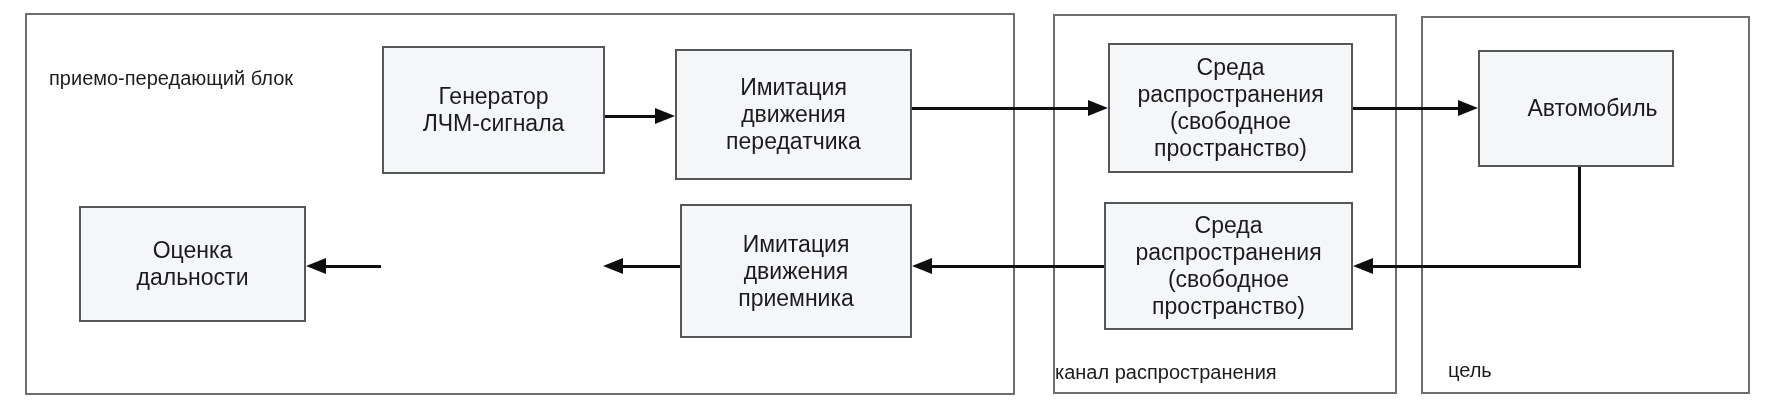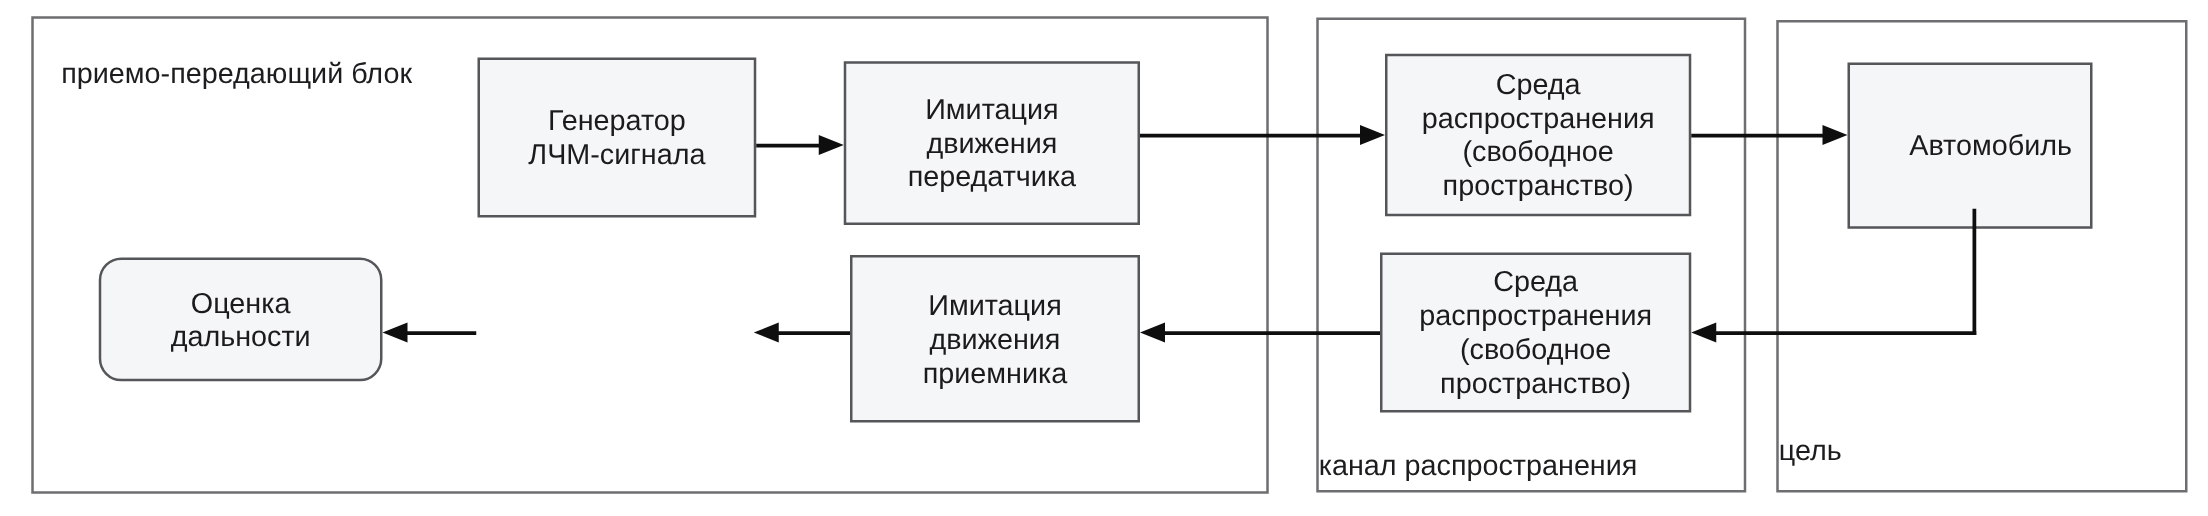--- a/index.html
+++ b/index.html
@@ -17,23 +17,24 @@
   }
   .container-box {
     position: absolute;
     border: 2px solid #6d6e71;
     background: transparent;
     box-sizing: border-box;
   }
   .container-label {
     position: absolute;
     color: #1d1d1f;
-    font-size: 23px;
+    font-size: 20px;
     line-height: 20px;
     white-space: nowrap;
+    margin-top: 20px;
   }
   .container-label.centered {
     left: 0;
     right: 0;
     text-align: left;
   }
   .node {
     position: absolute;
     border: 2px solid #54565a;
     background: #f5f6f8;
@@ -88,46 +89,46 @@
 
   <div class="container-box" style="left:25px; top:13px; width:990px; height:382px;">
     <div class="container-label" style="left:22px; top:33px;">приемо-передающий блок</div>
   </div>
 
   <div class="container-box" style="left:1053px; top:14px; width:344px; height:380px;">
     <div class="container-label centered" style="bottom:10px;">канал распространения</div>
   </div>
 
   <div class="container-box" style="left:1421px; top:16px; width:329px; height:378px;">
-    <div class="container-label centered" style="bottom:22px;">цель</div>
+    <div class="container-label centered" style="bottom:12px;padding-left:25px;">цель</div>
   </div>
 
   <div class="node" style="left:382px; top:46px; width:223px; height:128px;">
     <span class="node-label">Генератор
 ЛЧМ-сигнала</span>
   </div>
 
   <div class="node" style="left:675px; top:49px; width:237px; height:131px;">
     <span class="node-label">Имитация
 движения
 передатчика</span>
   </div>
 
   <div class="node" style="left:1108px; top:43px; width:245px; height:130px;">
     <span class="node-label">Среда
 распространения
 (свободное
 пространство)</span>
   </div>
 
-  <div class="node" style="left:1478px; top:50px; width:196px; height:133px;padding-left:33px;">
+  <div class="node" style="left:1478px; top:50px; width:196px; height:117px;padding-left:33px;">
     <span class="node-label">Автомобиль</span>
   </div>
 
-  <div class="node" style="left:79px; top:206px; width:227px; height:99px;border-radius:18px;">
+  <div class="node" style="left:79px; top:206px; width:227px; height:116px;">
     <span class="node-label">Оценка
 дальности</span>
   </div>
 
 
   <div class="node" style="left:680px; top:204px; width:232px; height:134px;">
     <span class="node-label">Имитация
 движения
 приемника</span>
   </div>

